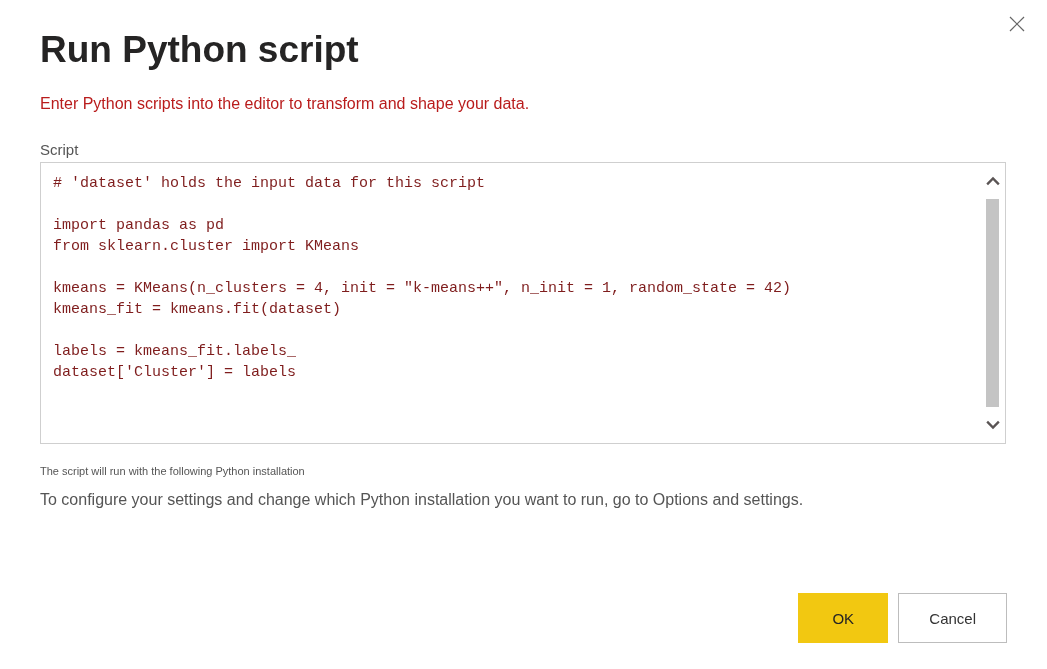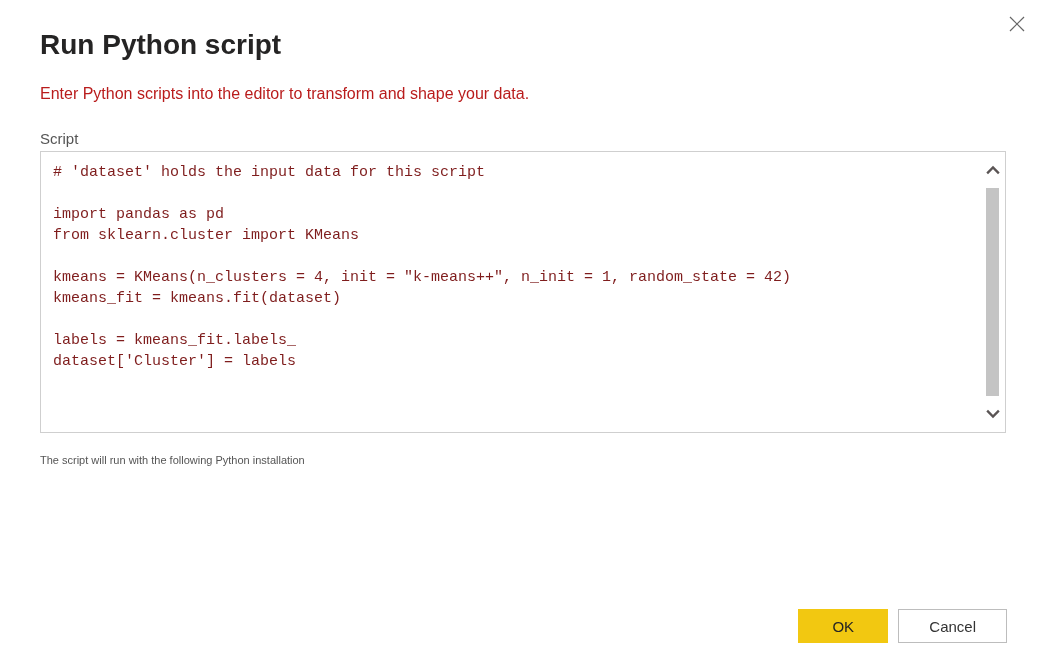--- a/index.html
+++ b/index.html
@@ -25,21 +25,21 @@
     right: 18px;
     width: 24px;
     height: 24px;
     cursor: pointer;
     display: flex;
     align-items: center;
     justify-content: center;
   }
   .close-btn svg { stroke: #666666; stroke-width: 1.2; }
   .dialog-title {
-    font-size: 28px;
+    font-size: 37px;
     font-weight: 600;
     color: #252424;
     margin: 0 0 22px 0;
     line-height: 1.2;
   }
   .dialog-subtitle {
     font-size: 16px;
     color: #b91c1c;
     margin: 0 0 26px 0;
     line-height: 1.3;
@@ -127,21 +127,21 @@
   }
   .button-row {
     position: absolute;
     bottom: 26px;
     right: 40px;
     display: flex;
     gap: 10px;
   }
   .btn {
     min-width: 90px;
-    height: 34px;
+    height: 50px;
     padding: 0 30px;
     font-size: 15px;
     font-family: inherit;
     border: 1px solid #bdbdbd;
     background: #ffffff;
     color: #333333;
     cursor: pointer;
     display: flex;
     align-items: center;
     justify-content: center;
@@ -192,19 +192,20 @@
         <svg viewBox="0 0 12 12" width="14" height="14">
           <polyline points="1,4 6,9 11,4" fill="none" stroke-width="2"></polyline>
         </svg>
       </div>
     </div>
   </div>
 
   <p class="footnote">The script will run with the following Python installation</p>
 
 
+  <p class="settings-note">To configure your settings and change which Python installation you want to run, go to Options and settings.</p>
 
   <div class="button-row">
     <button class="btn btn-primary">OK</button>
     <button class="btn">Cancel</button>
   </div>
 
 </div>
 
 </body></html>

